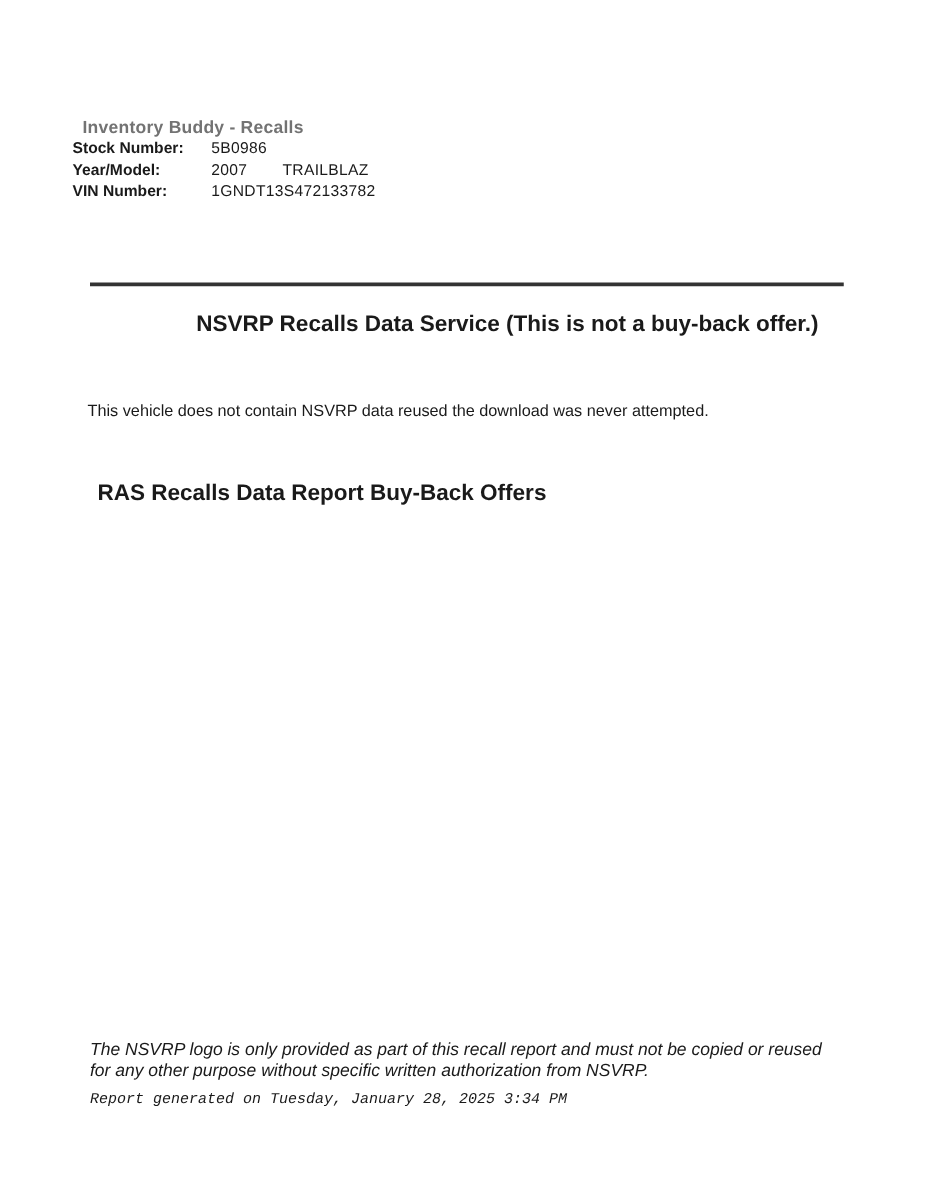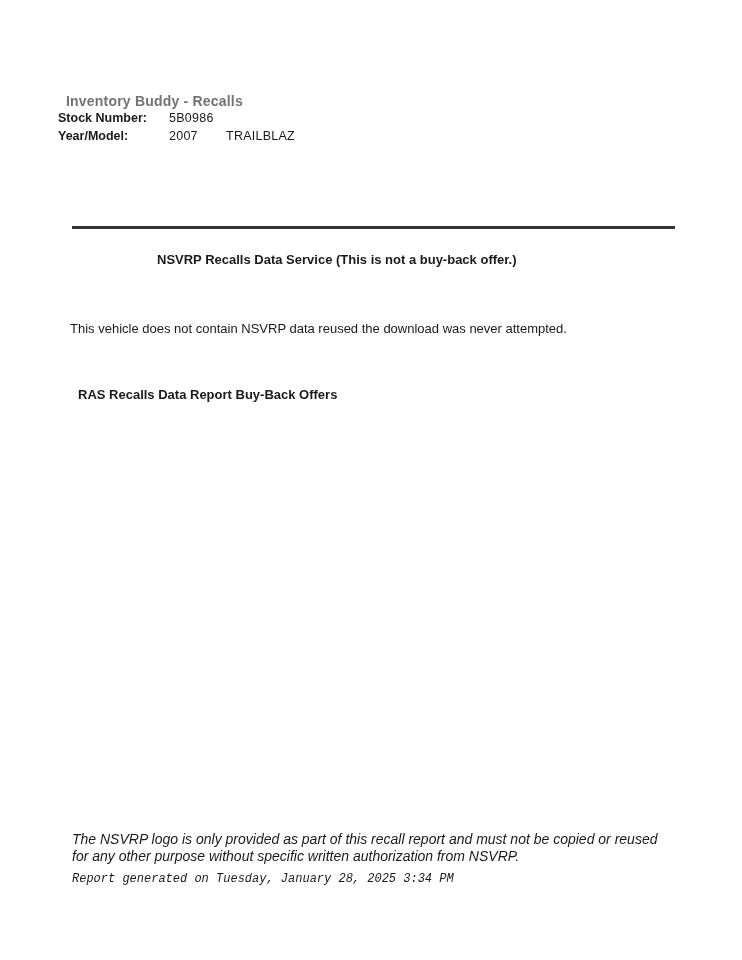--- a/index.html
+++ b/index.html
@@ -54,21 +54,21 @@
     position: absolute;
     left: 72px;
     top: 226px;
     width: 603px;
     height: 3px;
     background: #333333;
   }
   .section-heading {
     position: absolute;
     font-weight: bold;
-    font-size: 13px;
+    font-size: 18px;
     line-height: 15px;
     white-space: nowrap;
   }
   .heading-nsvrp {
     left: 157px;
     top: 252px;
   }
   .heading-ras {
     left: 78px;
     top: 387px;
@@ -118,20 +118,24 @@
     <div class="info-row">
       <span class="info-label">Stock Number:</span>
       <span class="info-value">5B0986</span>
     </div>
     <div class="info-row">
       <span class="info-label">Year/Model:</span>
       <span class="info-value">
         <span class="info-value-primary">2007</span><span>TRAILBLAZ</span>
       </span>
     </div>
+    <div class="info-row">
+      <span class="info-label">VIN Number:</span>
+      <span class="info-value">1GNDT13S472133782</span>
+    </div>
   </div>
 
   <div class="divider"></div>
 
   <div class="section-heading heading-nsvrp">NSVRP Recalls Data Service (This is not a buy-back offer.)</div>
 
   <div class="body-line body-nsvrp">This vehicle does not contain NSVRP data reused the download was never attempted.</div>
 
   <div class="section-heading heading-ras">RAS Recalls Data Report Buy-Back Offers</div>
 

